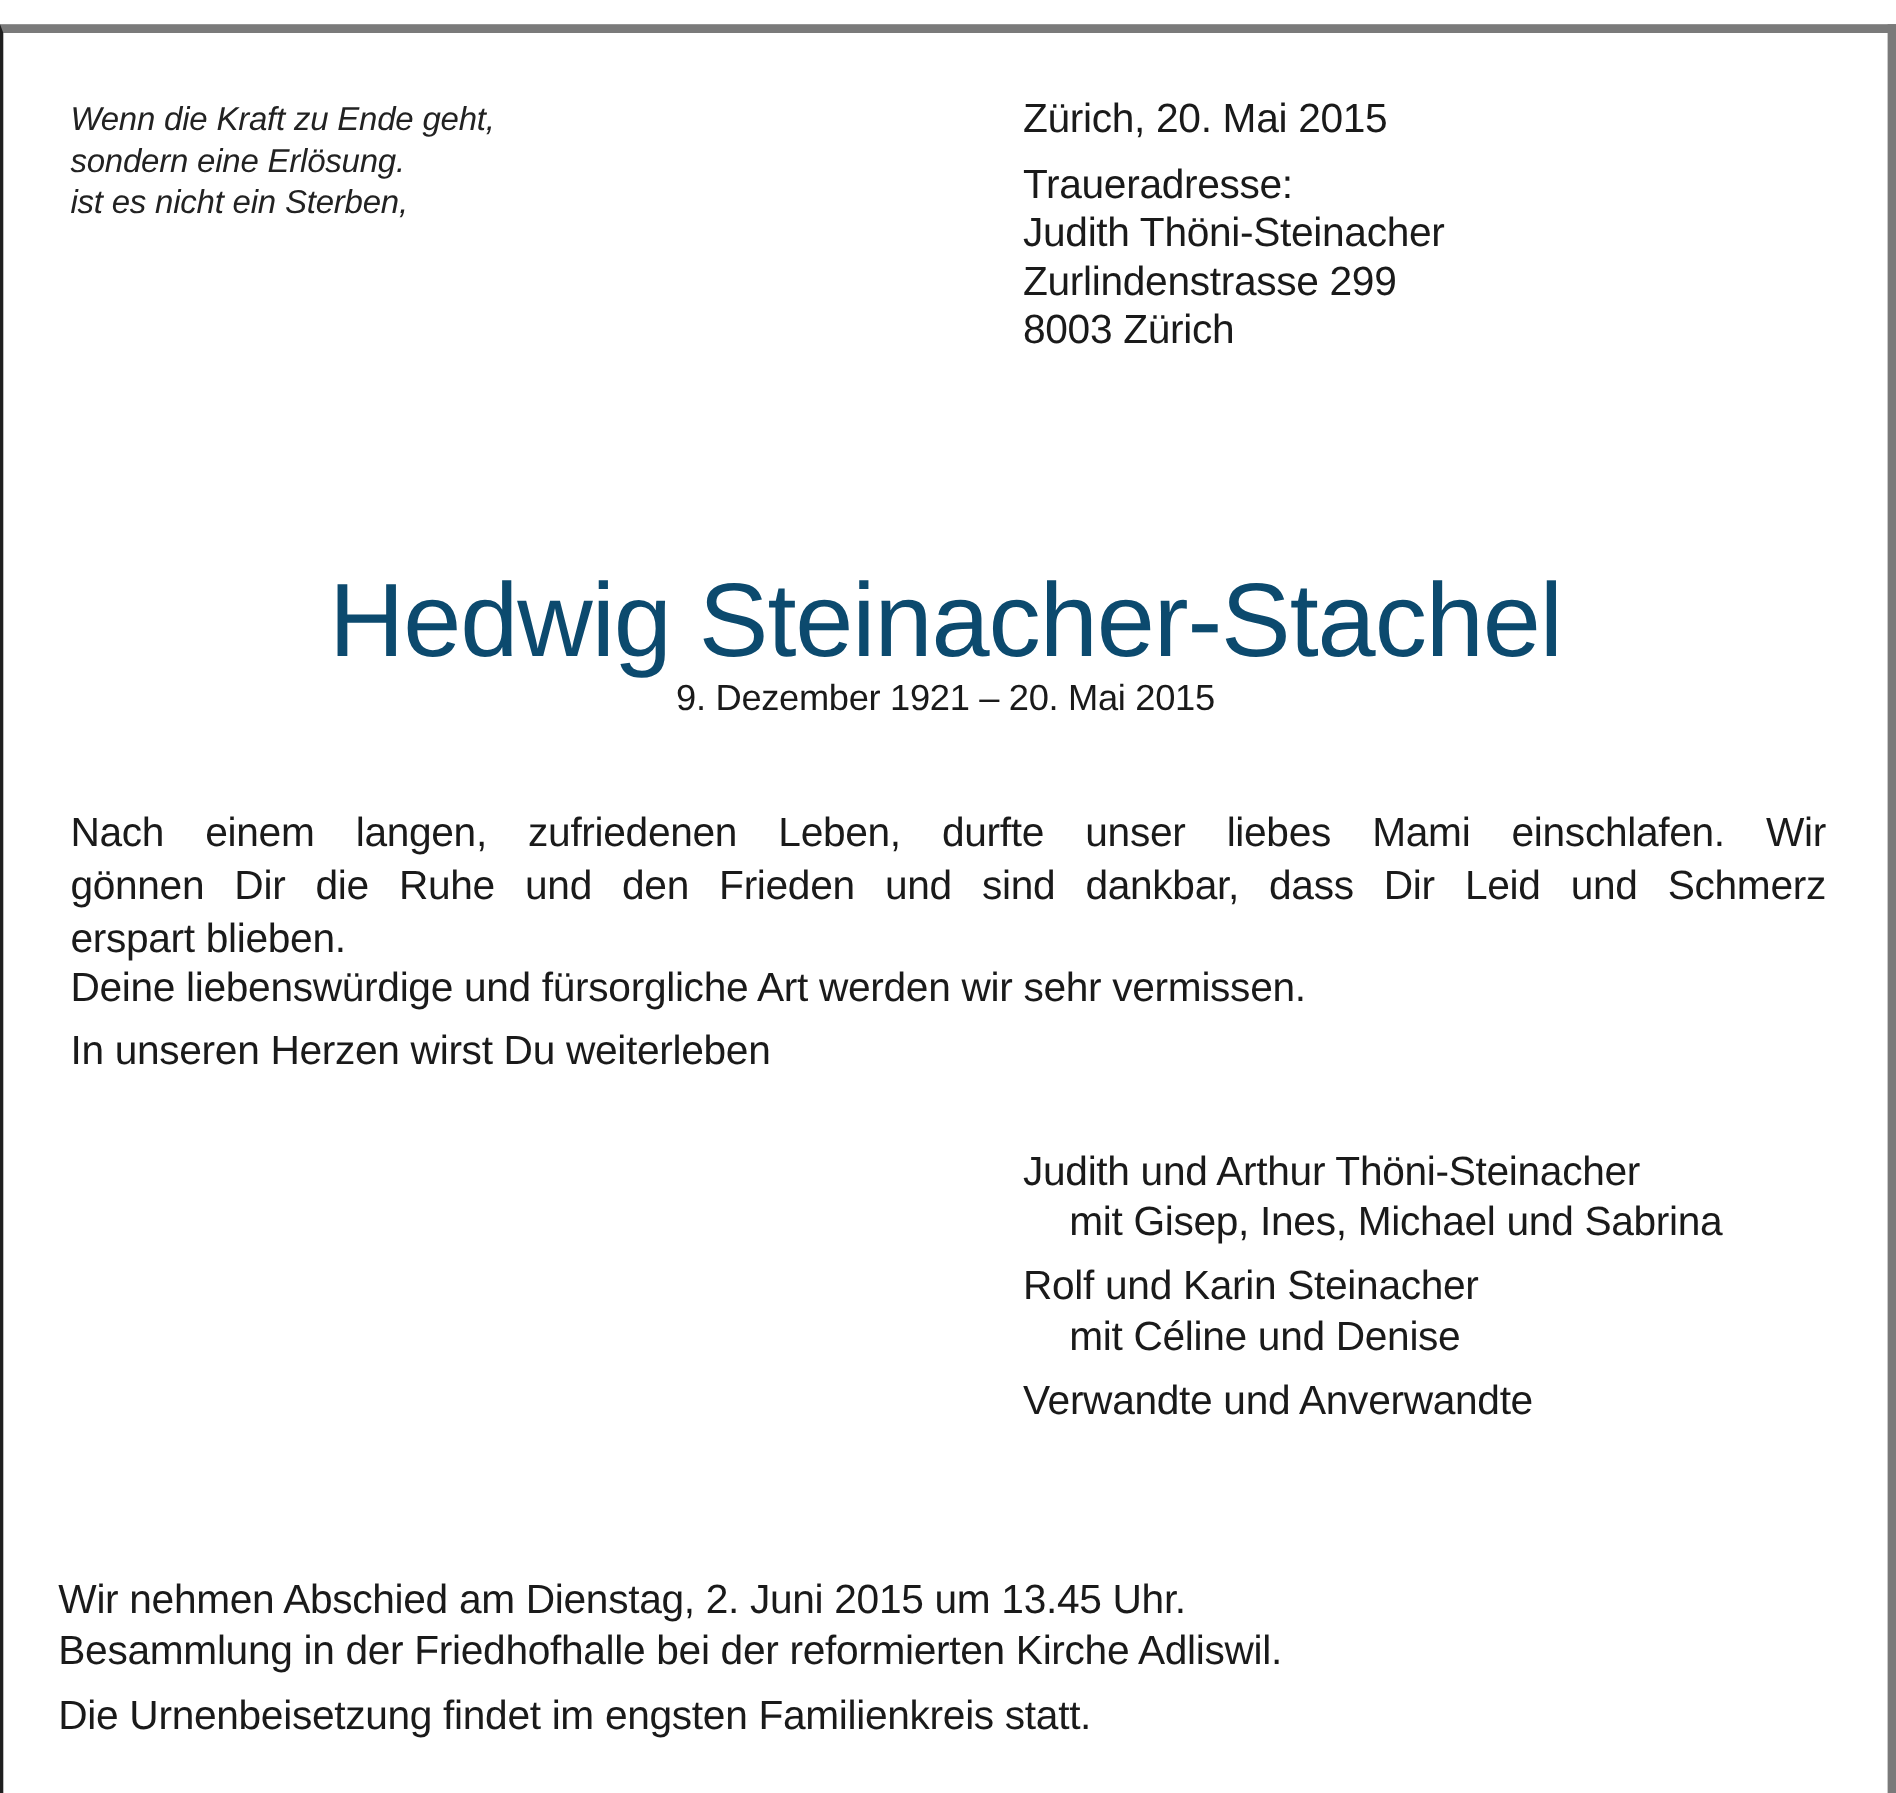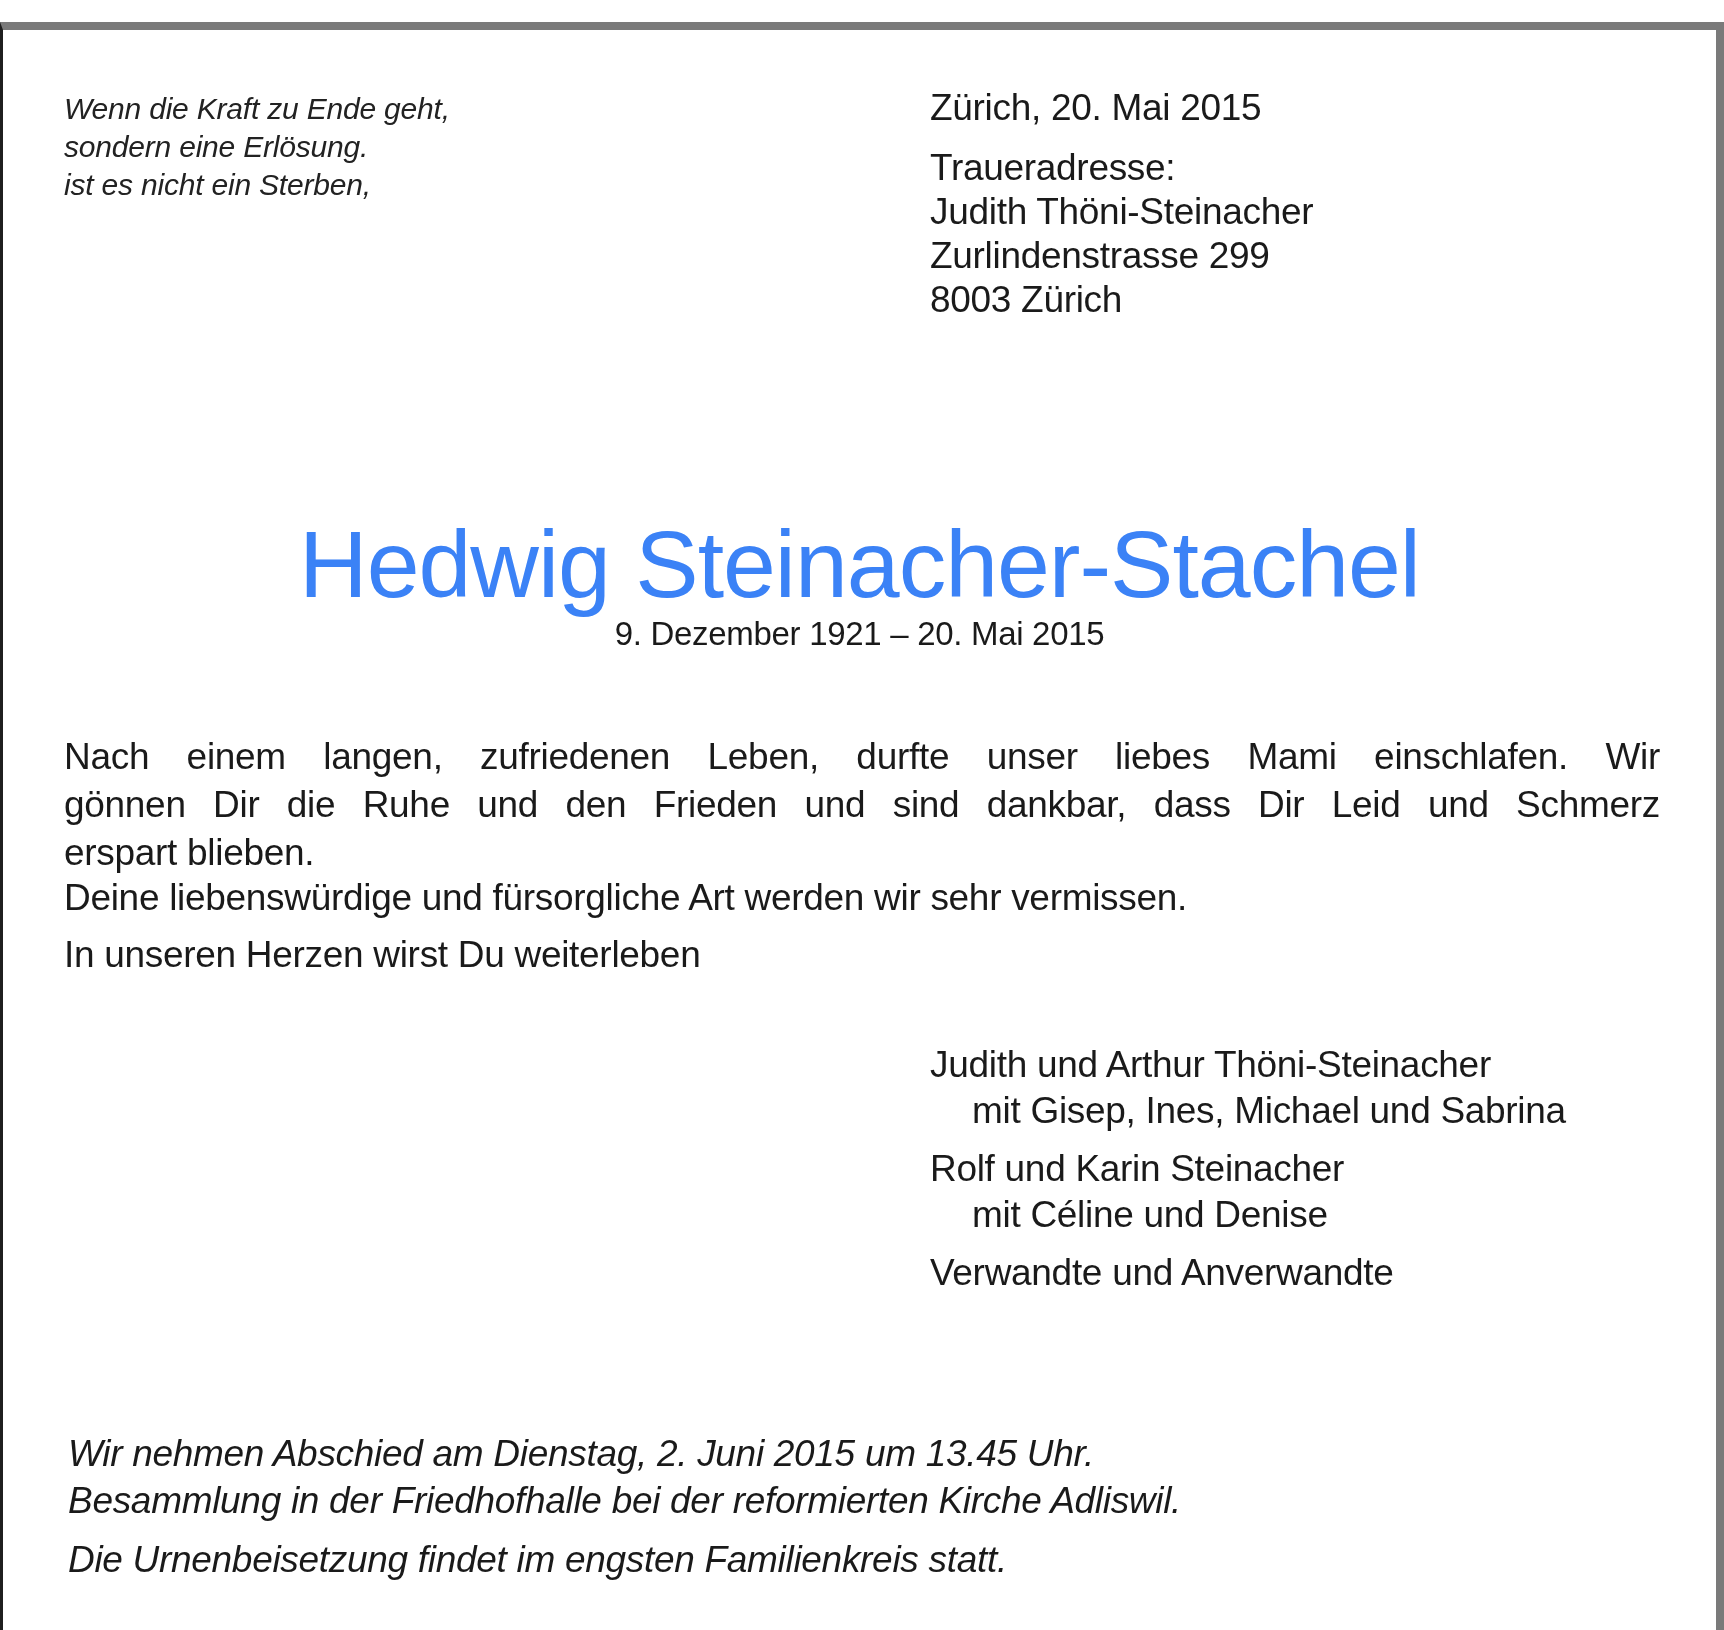--- a/index.html
+++ b/index.html
@@ -45,21 +45,21 @@
   }
   .jline { text-align: justify; text-align-last: justify; }
   .lline { text-align: left; }
 
   .name {
     left: 0; top: 484px; width: 100%;
     text-align: center;
     font-size: 95px;
     line-height: 100px;
     letter-spacing: -1px;
-    color: #3b82f6;
+    color: #0c4a6e;
   }
 
   .dates {
     left: 0; top: 585px; width: 100%;
     text-align: center;
     font-size: 33px;
     letter-spacing: -0.3px;
   }
 
   .bodypara {
@@ -75,25 +75,24 @@
   .mourners {
     left: 927px; top: 1012px;
     font-size: 37px;
     line-height: 46px;
     letter-spacing: -0.3px;
   }
   .mgroup + .mgroup { margin-top: 12px; }
   .children { padding-left: 42px; }
 
   .funeral {
-    left: 65px; top: 1400px; width: 1596px;
+    left: 50px; top: 1400px; width: 1596px;
     font-size: 37px;
     line-height: 47px;
     letter-spacing: -0.3px;
-    font-style: italic;
   }
   .urn { margin-top: 12px; }
 </style>
 </head>
 <body>
 
 <div class="page">
 
   <div class="abs verse">
     <div>Wenn die Kraft zu Ende geht,</div>

